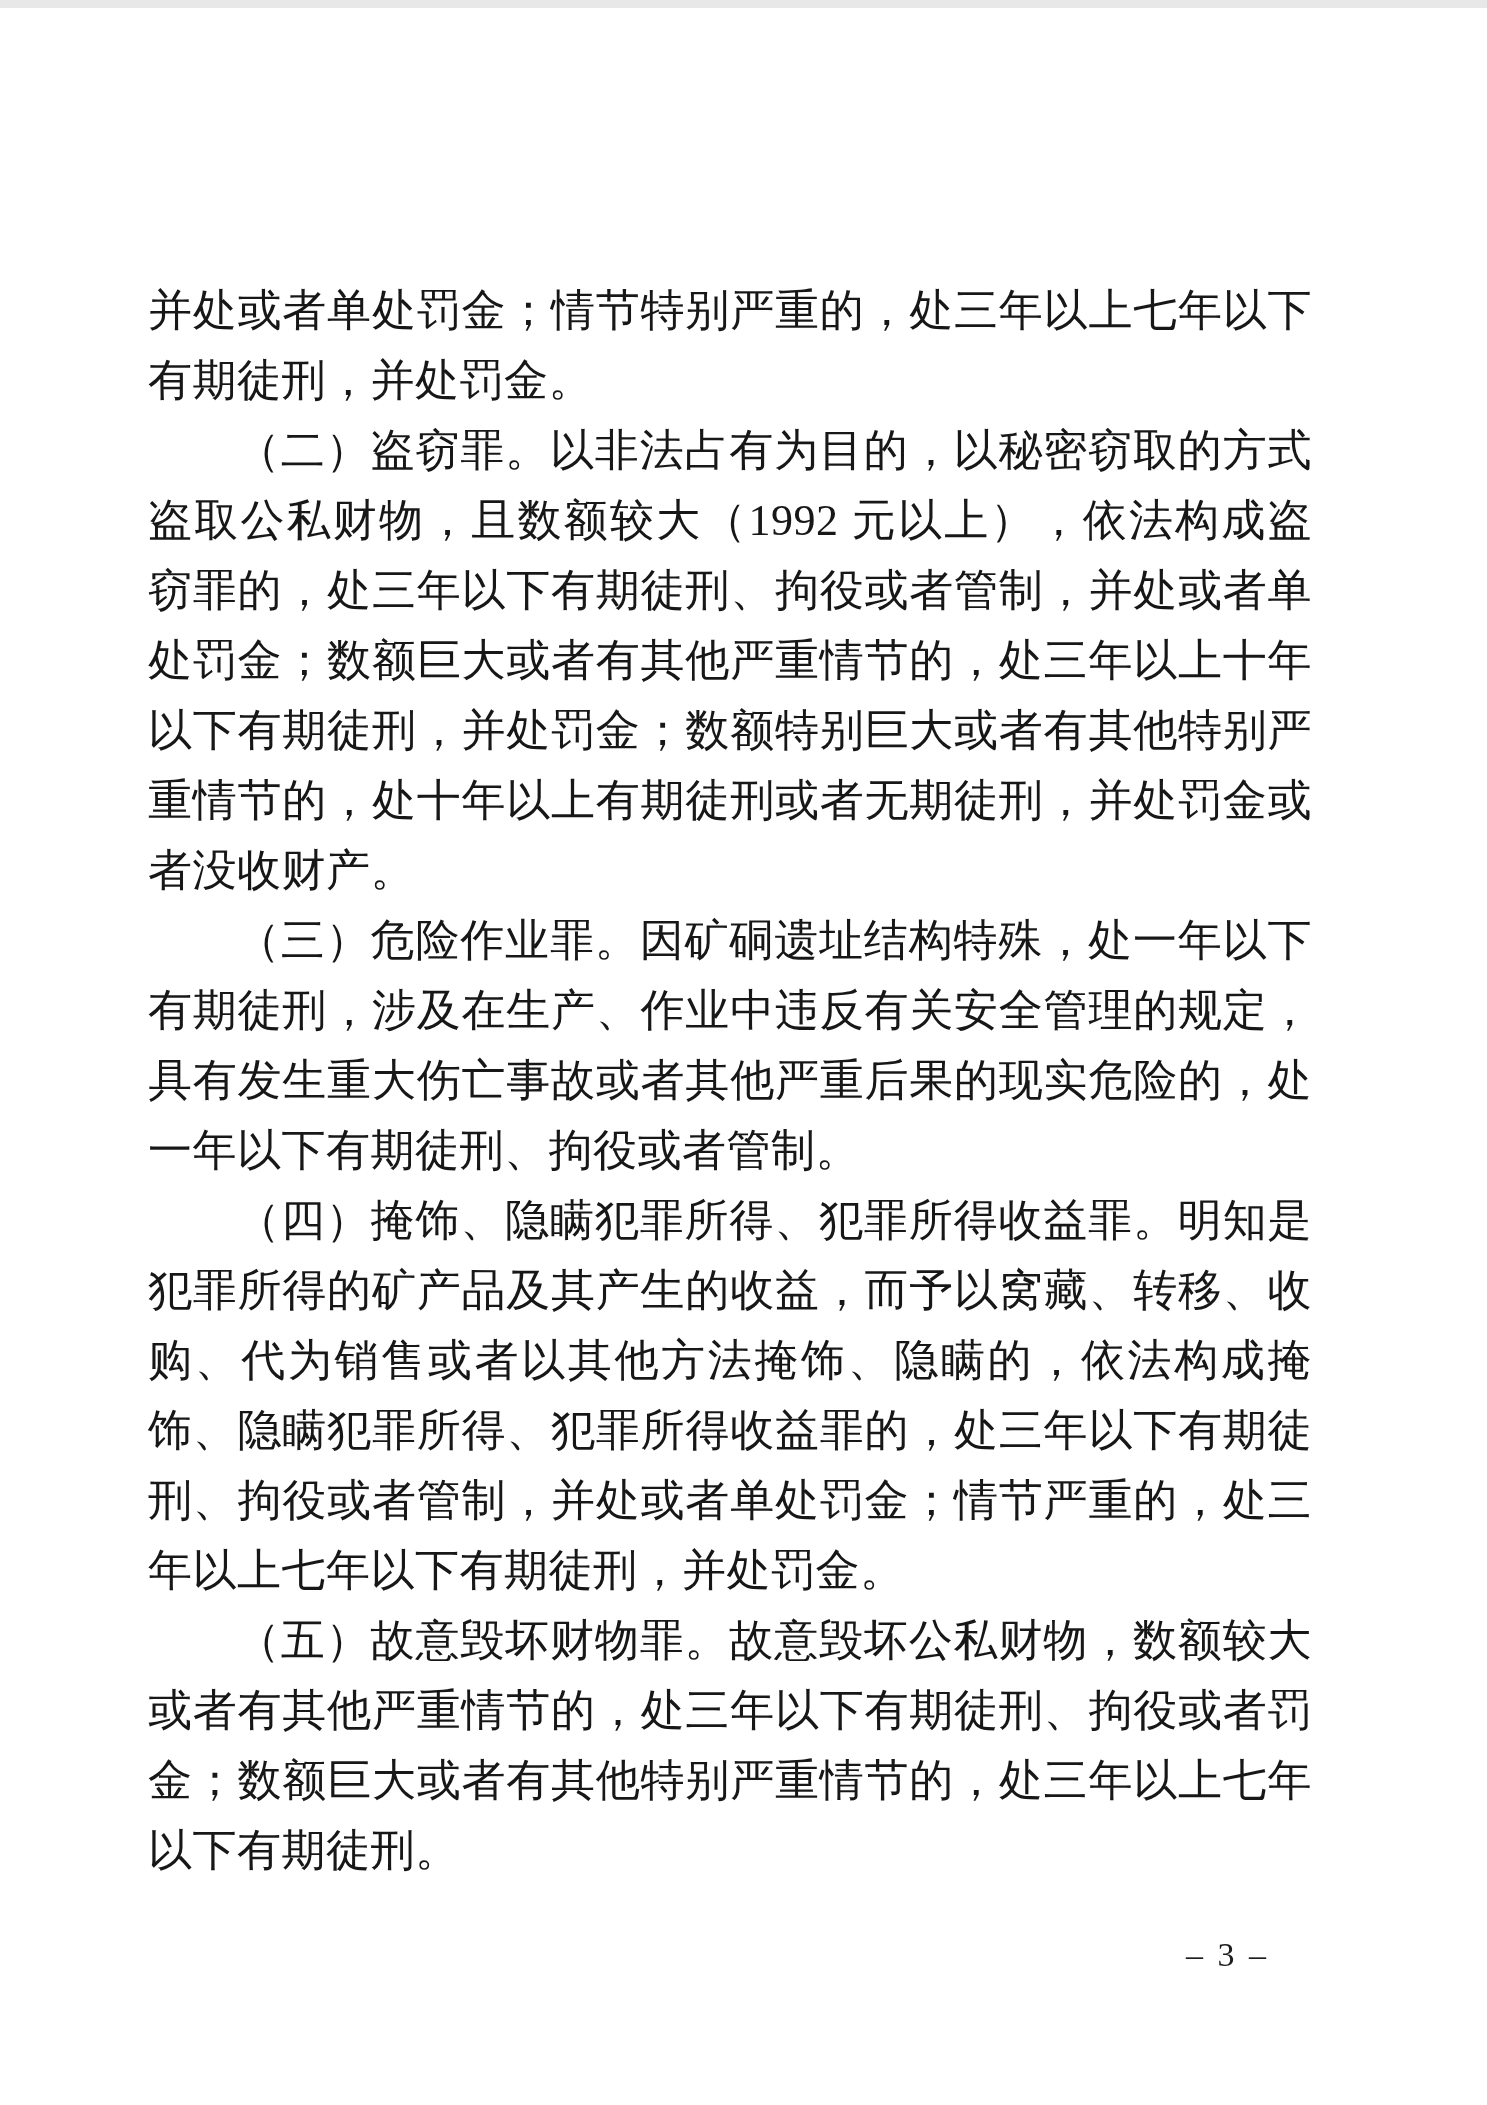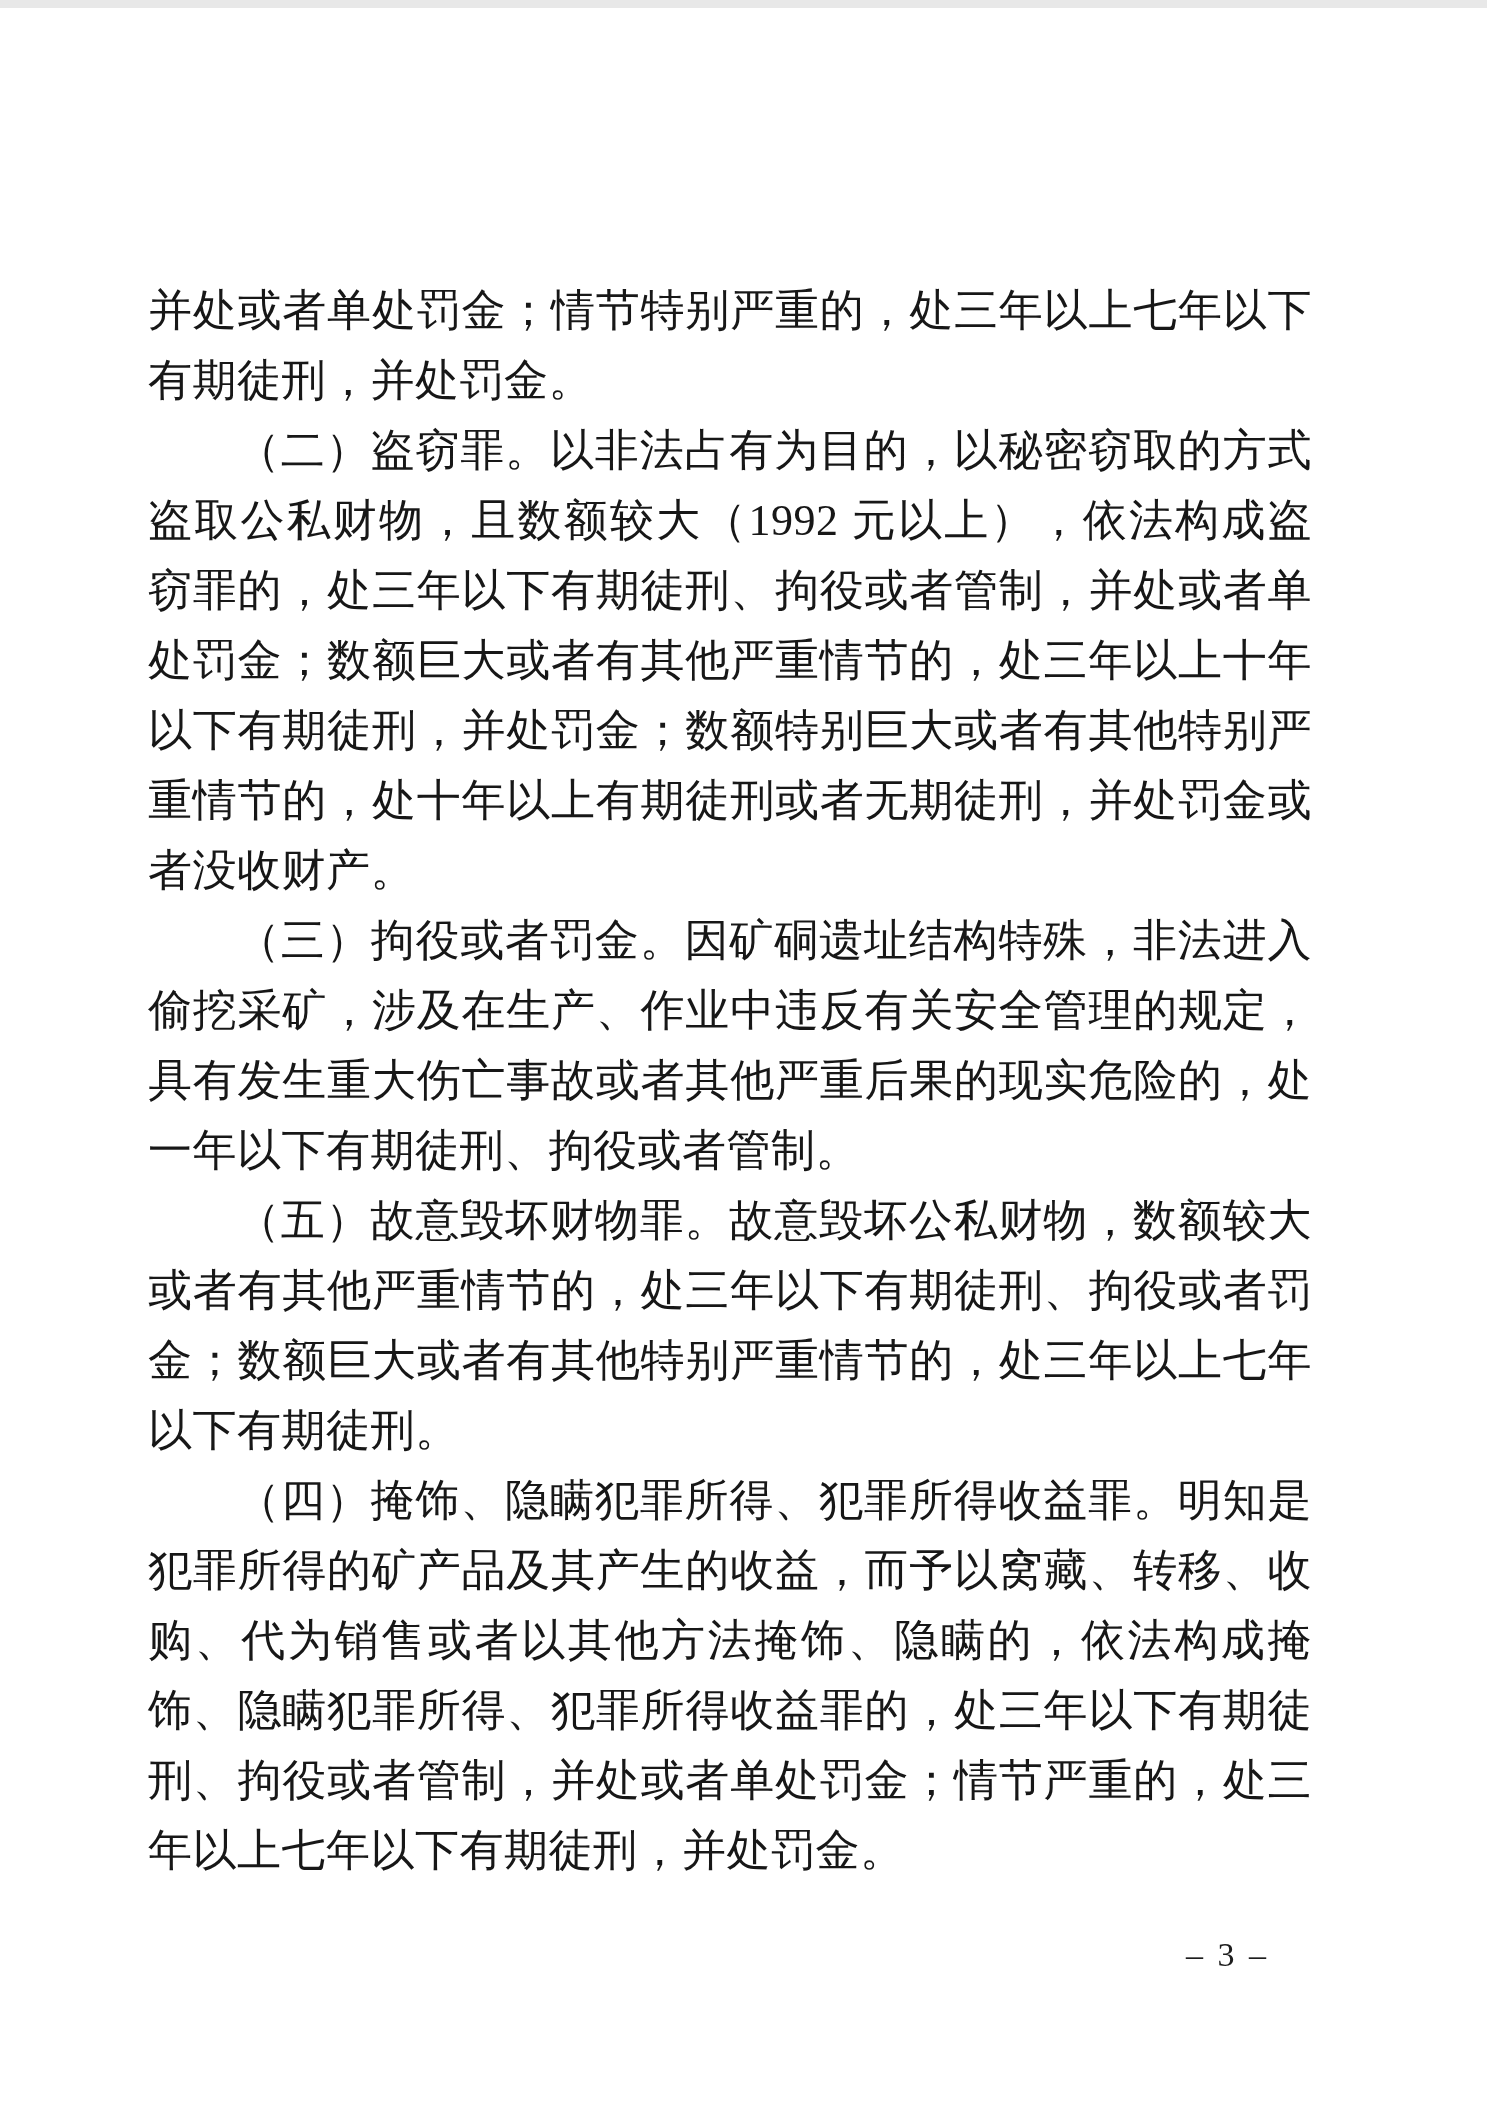--- a/index.html
+++ b/index.html
@@ -47,18 +47,18 @@
     font-family: "Liberation Serif", "DejaVu Serif", serif;
   }
 </style>
 </head>
 <body>
 
 <div class="page">
   <div class="content">
     <p class="para no-indent">并处或者单处罚金；情节特别严重的，处三年以上七年以下有期徒刑，并处罚金。</p>
     <p class="para">（二）盗窃罪。以非法占有为目的，以秘密窃取的方式盗取公私财物，且数额较大（1992 元以上），依法构成盗窃罪的，处三年以下有期徒刑、拘役或者管制，并处或者单处罚金；数额巨大或者有其他严重情节的，处三年以上十年以下有期徒刑，并处罚金；数额特别巨大或者有其他特别严重情节的，处十年以上有期徒刑或者无期徒刑，并处罚金或者没收财产。</p>
-    <p class="para">（三）拘役或者罚金。因矿硐遗址结构特殊，非法进入偷挖采矿，涉及在生产、作业中违反有关安全管理的规定，具有发生重大伤亡事故或者其他严重后果的现实危险的，处一年以下有期徒刑、拘役或者管制。</p>
+    <p class="para">（三）危险作业罪。因矿硐遗址结构特殊，处一年以下有期徒刑，涉及在生产、作业中违反有关安全管理的规定，具有发生重大伤亡事故或者其他严重后果的现实危险的，处一年以下有期徒刑、拘役或者管制。</p>
+    <p class="para">（四）掩饰、隐瞒犯罪所得、犯罪所得收益罪。明知是犯罪所得的矿产品及其产生的收益，而予以窝藏、转移、收购、代为销售或者以其他方法掩饰、隐瞒的，依法构成掩饰、隐瞒犯罪所得、犯罪所得收益罪的，处三年以下有期徒刑、拘役或者管制，并处或者单处罚金；情节严重的，处三年以上七年以下有期徒刑，并处罚金。</p>
     <p class="para">（五）故意毁坏财物罪。故意毁坏公私财物，数额较大或者有其他严重情节的，处三年以下有期徒刑、拘役或者罚金；数额巨大或者有其他特别严重情节的，处三年以上七年以下有期徒刑。</p>
-    <p class="para">（四）掩饰、隐瞒犯罪所得、犯罪所得收益罪。明知是犯罪所得的矿产品及其产生的收益，而予以窝藏、转移、收购、代为销售或者以其他方法掩饰、隐瞒的，依法构成掩饰、隐瞒犯罪所得、犯罪所得收益罪的，处三年以下有期徒刑、拘役或者管制，并处或者单处罚金；情节严重的，处三年以上七年以下有期徒刑，并处罚金。</p>
   </div>
   <div class="page-number">– 3 –</div>
 </div>
 
 </body></html>

